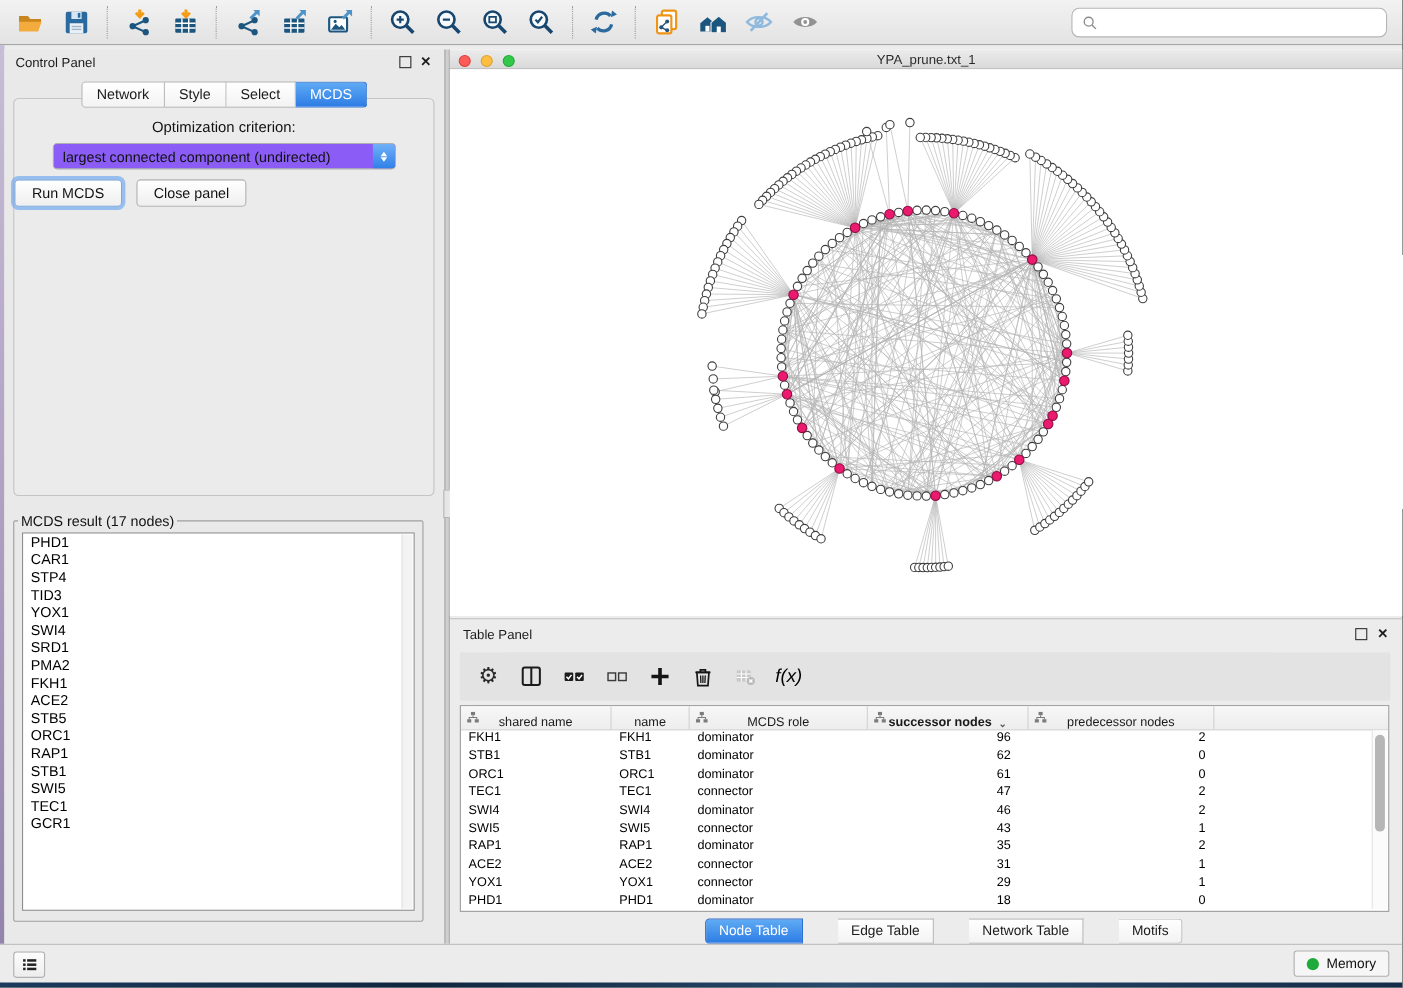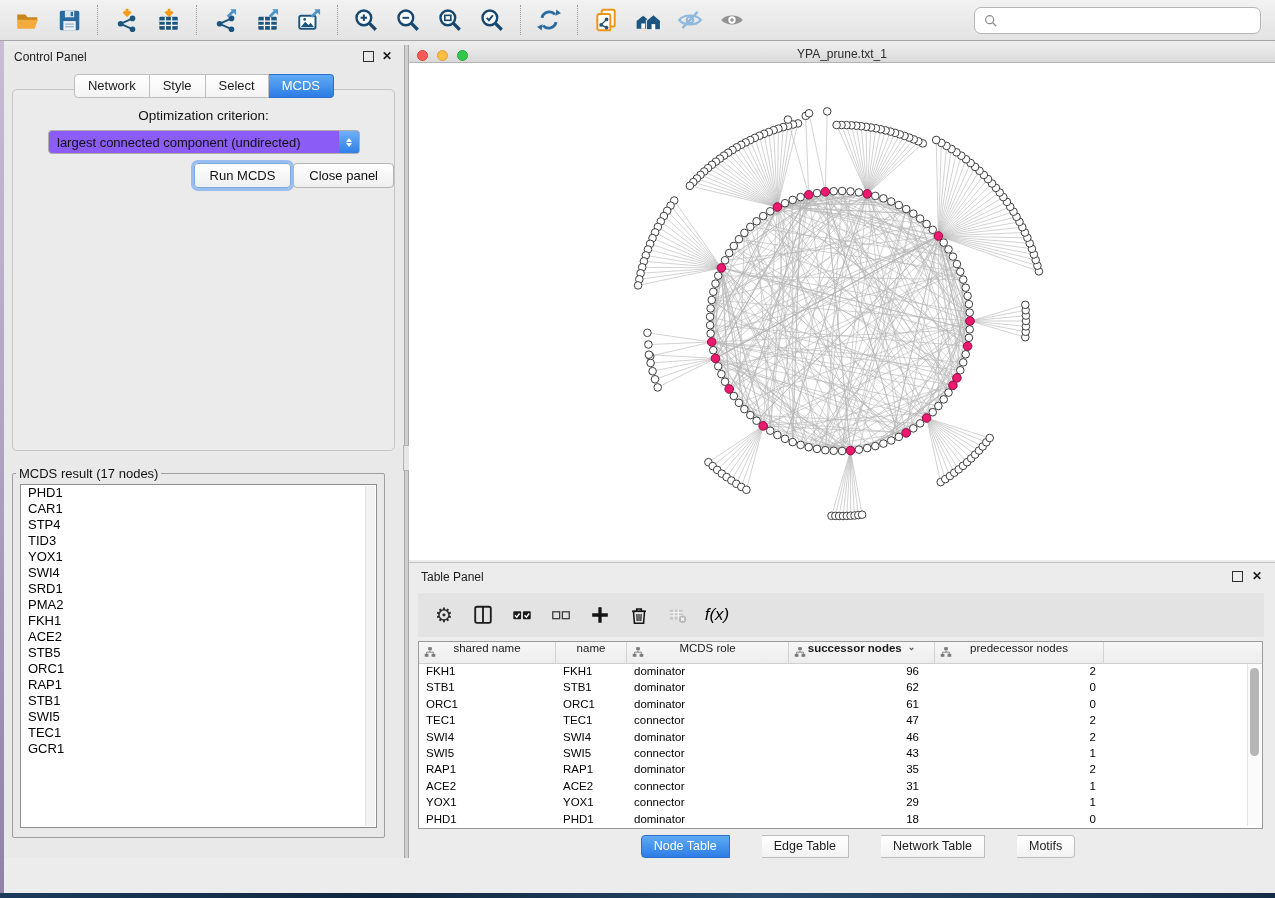--- a/index.html
+++ b/index.html
@@ -43,21 +43,21 @@
   .opt-label{position:absolute;left:0;top:18px;width:100%;text-align:center;font-size:13.5px;color:#111;}
   .cp-select{position:absolute;left:35px;top:40px;width:312px;height:24px;background:#8b5cf6;
     border:1px solid #aeaeae;border-radius:4px;box-sizing:border-box;display:flex;align-items:center;}
   .select-value{flex:1;font-size:13px;color:#111;padding-left:8px;white-space:nowrap;overflow:hidden;}
   .select-stepper{width:20px;height:22px;border-radius:0 3px 3px 0;
     background:linear-gradient(#6fb1f8,#2f80e9);display:flex;flex-direction:column;
     align-items:center;justify-content:center;gap:1px;}
   .select-stepper i{display:block;width:0;height:0;border-left:3.5px solid transparent;border-right:3.5px solid transparent;}
   .stepper-up{border-bottom:4px solid #fff;}
   .stepper-down{border-top:4px solid #fff;}
-  .btn-row{position:absolute;left:0;top:73px;width:100%;display:flex;justify-content:flex-end;gap:2px;}
+  .btn-row{position:absolute;left:0;top:73px;width:100%;display:flex;justify-content:flex-start;gap:13px;}
   .btn{font-size:13px;color:#111;background:linear-gradient(#ffffff,#efefef);
     border:1px solid #b4b4b4;border-radius:4px;padding:4px 15px;font-family:"Liberation Sans",sans-serif;}
   .btn.focus{box-shadow:0 0 0 3px rgba(106,166,240,.65);border-color:#7aa8dd;}
   .result-fieldset{position:absolute;left:8px;top:421px;width:371px;height:370px;margin:0;
     border:1px solid #9f9f9f;border-radius:2px;padding:0;background:transparent;}
   .result-fieldset legend{font-size:13px;color:#111;padding:0 3px;margin-left:3px;}
   .result-listbox{position:absolute;left:7px;top:3px;right:7px;bottom:9px;background:#fff;
     border:1px solid #8e8e8e;overflow:hidden;}
   .result-scroll{position:absolute;right:1px;top:1px;bottom:1px;width:9px;background:#f3f3f3;border-left:1px solid #e0e0e0;}
   .result-item{font-size:13px;line-height:16px;padding-left:7px;color:#000;}
@@ -88,21 +88,21 @@
     border-radius:2px;display:flex;align-items:center;gap:15px;padding-left:14px;box-sizing:border-box;}
   .tp-icon{width:24px;height:24px;display:flex;align-items:center;justify-content:center;}
   .tp-icon svg{width:22px;height:22px;}
   .gear-glyph{font-size:20px;color:#2a2a2a;line-height:22px;}
   .fx-glyph{font-family:Liberation Sans, sans-serif;font-style:italic;font-size:17px;color:#000000;}
   .nodetable{position:absolute;left:9px;top:78px;width:845px;height:188px;background:#fff;
     border:1px solid #9a9a9a;box-sizing:border-box;overflow:hidden;}
   .nt-headrow{position:absolute;left:0;top:0;height:21px;display:flex;background:linear-gradient(#f7f7f7,#ededed);
     border-bottom:1px solid #cfcfcf;}
   .nt-h{position:relative;height:21px;border-right:1px solid #d2d2d2;box-sizing:border-box;
-    font-size:11.5px;color:#1a1a1a;display:flex;align-items:flex-start;justify-content:center;}
+    font-size:11.5px;color:#1a1a1a;display:flex;align-items:flex-end;justify-content:center;}
   .nt-h .hicon{position:absolute;left:5px;top:4px;}
   .nt-h .sort{font-size:9px;color:#555;margin-left:6px;}
   .nt-body{position:absolute;left:0;top:21px;right:0;bottom:0;}
   .nt-row{display:flex;height:16.4px;}
   .nt-c{font-size:11.5px;color:#000;box-sizing:border-box;white-space:nowrap;overflow:hidden;line-height:16.4px;}
   .nt-scroll{position:absolute;right:1px;top:22px;bottom:2px;width:13px;background:#fbfbfb;border-left:1px solid #e3e3e3;}
   .nt-thumb{position:absolute;left:2px;right:2px;top:4px;height:88px;background:#b6b6b6;border-radius:5px;}
   .tp-tabs{position:absolute;left:0;top:272px;width:100%;display:flex;justify-content:center;}
   .tp-tabs .tab{font-size:12.5px;padding:3px 12px 4px 12px;margin-left:32px;}
   
@@ -1283,14 +1283,32 @@
         </div>
     </div>
     <div class="tp-tabs">
         <div class="tab active">Node Table</div>
         <div class="tab">Edge Table</div>
         <div class="tab">Network Table</div>
         <div class="tab">Motifs</div>
       </div>
   </div>
 
+  <div class="status-bar">
+    <div class="sb-list-btn">
+      <svg viewBox="0 0 24 24">
+        <g fill="#222">
+            <rect x="3" y="4.5" width="3.4" height="3.4"></rect>
+            <rect x="8.5" y="4.5" width="12.5" height="3.4"></rect>
+        <rect x="3" y="10.3" width="3.4" height="3.4"></rect>
+            <rect x="8.5" y="10.3" width="12.5" height="3.4"></rect>
+        <rect x="3" y="16.1" width="3.4" height="3.4"></rect>
+            <rect x="8.5" y="16.1" width="12.5" height="3.4"></rect>
+          </g>
+      </svg>
+    </div>
+    <div class="memory-btn">
+      <span class="memory-dot"></span>
+      <span class="memory-label">Memory</span>
+    </div>
+  </div>
 
 </div>
 
 </body></html>

